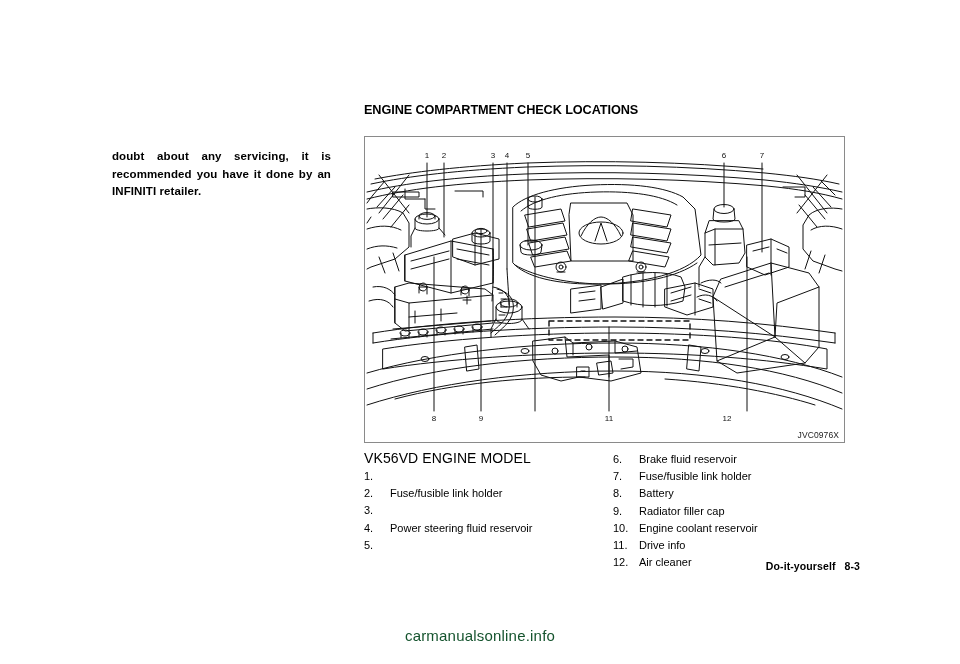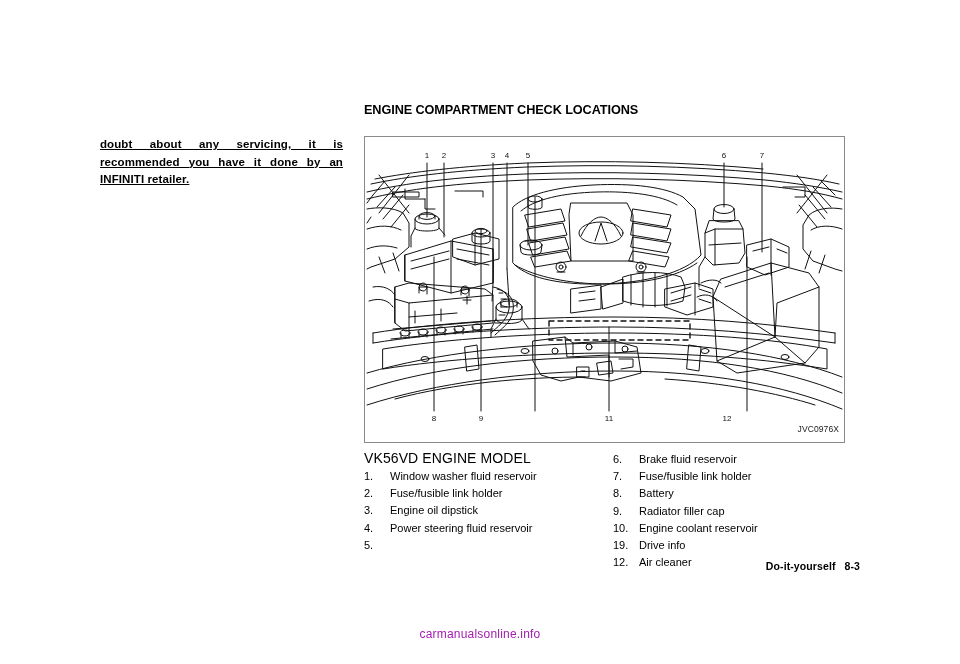--- a/index.html
+++ b/index.html
@@ -25,21 +25,21 @@
     position: absolute;
     left: 100px;
     top: 136px;
     width: 243px;
     font-size: 11.5px;
     font-weight: bold;
     line-height: 17.5px;
     text-align: justify;
     letter-spacing: 0.1px;
   }
-  .left-col p { margin: 0; text-decoration: underline; }
+  .left-col p { margin: 12px; }
 
   
   .section-heading {
     position: absolute;
     left: 364px;
     top: 102px;
     font-size: 13.5px;
     font-weight: bold;
     letter-spacing: -0.1px;
     transform: scaleX(0.94);
@@ -63,21 +63,21 @@
     position: absolute;
     left: 0;
     top: 0;
     width: 479px;
     height: 305px;
     display: block;
   }
   .figure-id {
     position: absolute;
     right: 5px;
-    bottom: 8px;
+    bottom: 2px;
     font-size: 8.5px;
     font-family: "Liberation Sans", sans-serif;
     letter-spacing: 0.1px;
     color: #222;
   }
 
   
   .callout {
     position: absolute;
     font-size: 8px;
@@ -128,22 +128,22 @@
   }
   .footer .page-num { margin-left: 9px; }
 
   
   .watermark {
     position: absolute;
     left: 0;
     right: 0;
     top: 627px;
     text-align: center;
-    font-size: 12px;
-    color: #a21caf;
+    font-size: 15px;
+    color: #14532d;
     letter-spacing: 0.2px;
   }
 </style>
 </head>
 <body>
 
 <div class="page">
 
   <div class="left-col">
     <p>doubt about any servicing, it is recommended you have it done by an INFINITI retailer.</p>
@@ -375,29 +375,27 @@
     <div class="callout" style="left:362px; top:277px;">12</div>
 
     <div class="figure-id">JVC0976X</div>
   </div>
 
   <div class="list-title">VK56VD ENGINE MODEL</div>
 
   <div class="parts-col left">
     <div class="part-row">
       <span class="part-num">1.</span>
-      <span class="part-label">Window washer fluid reservoir</span>
     </div>
     <div class="part-row">
       <span class="part-num">2.</span>
       <span class="part-label">Fuse/fusible link holder</span>
     </div>
     <div class="part-row">
       <span class="part-num">3.</span>
-      <span class="part-label">Engine oil dipstick</span>
     </div>
     <div class="part-row">
       <span class="part-num">4.</span>
       <span class="part-label">Power steering fluid reservoir</span>
     </div>
     <div class="part-row">
       <span class="part-num">5.</span>
     </div>
   </div>
 
@@ -416,21 +414,21 @@
     </div>
     <div class="part-row">
       <span class="part-num">9.</span>
       <span class="part-label">Radiator filler cap</span>
     </div>
     <div class="part-row">
       <span class="part-num">10.</span>
       <span class="part-label">Engine coolant reservoir</span>
     </div>
     <div class="part-row">
-      <span class="part-num">19.</span>
+      <span class="part-num">11.</span>
       <span class="part-label">Drive info</span>
     </div>
     <div class="part-row">
       <span class="part-num">12.</span>
       <span class="part-label">Air cleaner</span>
     </div>
   </div>
 
   <div class="footer">
     <span>Do-it-yourself</span><span class="page-num">8-3</span>

